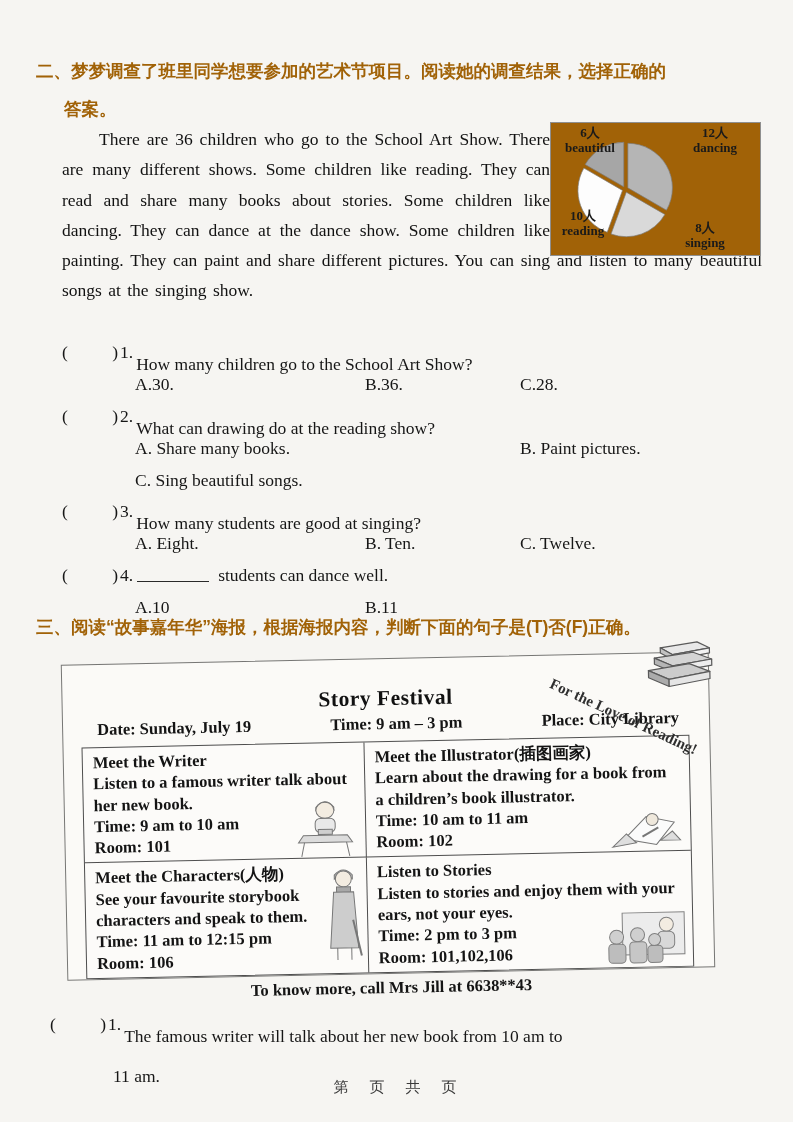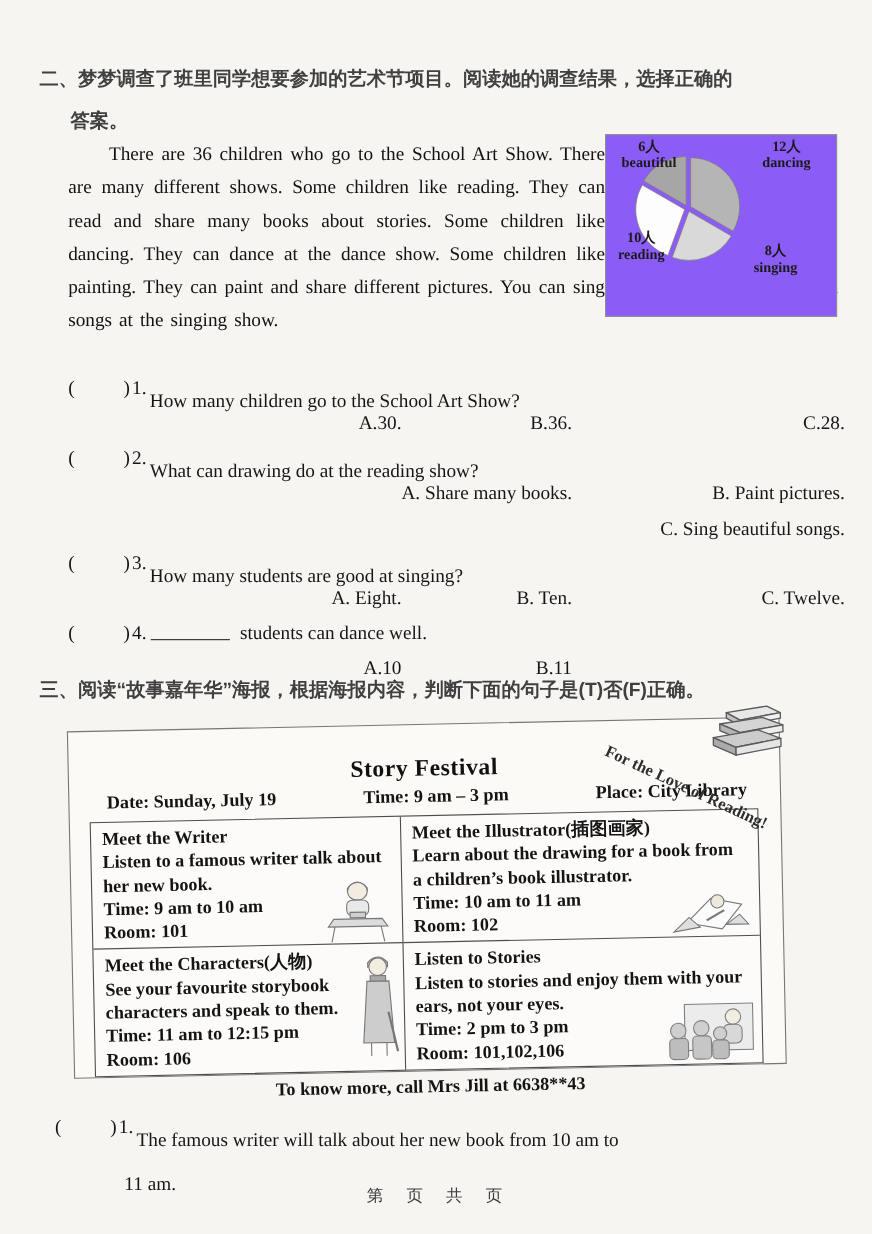--- a/index.html
+++ b/index.html
@@ -10,54 +10,54 @@
     color:#161616;
     position:relative;
     overflow:hidden;
   }
   .page { position:absolute; inset:0; }
 
   
   .sec-heading {
     position:absolute; left:36px; width:726px;
     font-family:"Liberation Sans","DejaVu Sans",sans-serif;
-    font-weight:bold; font-size:17.5px; line-height:38px; color:#404040;
+    font-weight:bold; font-size:17.5px; line-height:38px; color:#a16207;
   }
   #sec2-heading { top:52px; }
   #sec3-heading { top:608px; }
   .heading-cont { padding-left:28px; }
 
   
   #passage {
     position:absolute; top:124px; left:62px; width:700px;
     font-size:17.5px; line-height:30.3px; text-align:justify;
     word-spacing:2px; color:#121212;
   }
   .indent { display:inline-block; width:37px; }
   .chart-float { float:right; width:212px; height:118px; position:relative; }
   .chart-box {
-    position:absolute; top:-2px; left:0; width:211px; height:166px;
-    border:1px solid #8f8f8f; background:#8b5cf6;
+    position:absolute; top:-2px; left:0; width:211px; height:134px;
+    border:1px solid #8f8f8f; background:#a16207;
   }
   .chart-box svg { position:absolute; inset:0; }
   .pc-label {
     position:absolute; text-align:center;
     font-weight:bold; font-size:13px; line-height:14.5px;
     word-spacing:0; color:#1a1a1a;
   }
   .pc-label span { display:block; }
   .pc-tl { left:6px;  top:3px;   width:66px; }
   .pc-tr { left:126px; top:3px;  width:76px; }
   .pc-bl { left:0px;  top:86px;  width:64px; }
   .pc-br { left:118px; top:98px; width:72px; }
 
   
   #questions2 { position:absolute; top:337px; left:62px; width:706px; font-size:17.5px; }
   #questions2 > div { height:31.8px; display:flex; align-items:center; }
-  #questions2 > div.grid { display:grid; align-items:center;text-align:right; }
+  #questions2 > div.grid { display:grid; align-items:center; }
   .bracket { display:inline-flex; width:56px; justify-content:space-between; flex:none; }
   .q-num { padding-left:2px; flex:none; }
   .q-text { padding-left:3px; white-space:nowrap;margin-top:24px; }
   .cols3 { grid-template-columns:230px 155px auto; padding-left:73px; }
   .cols2 { grid-template-columns:385px auto; padding-left:73px; }
   .cols1 { padding-left:73px; }
   .blank {
     display:inline-block; width:72px; height:14px; flex:none;
     border-bottom:1.5px solid #2a2a2a; margin:0 9px 0 4px;
   }

